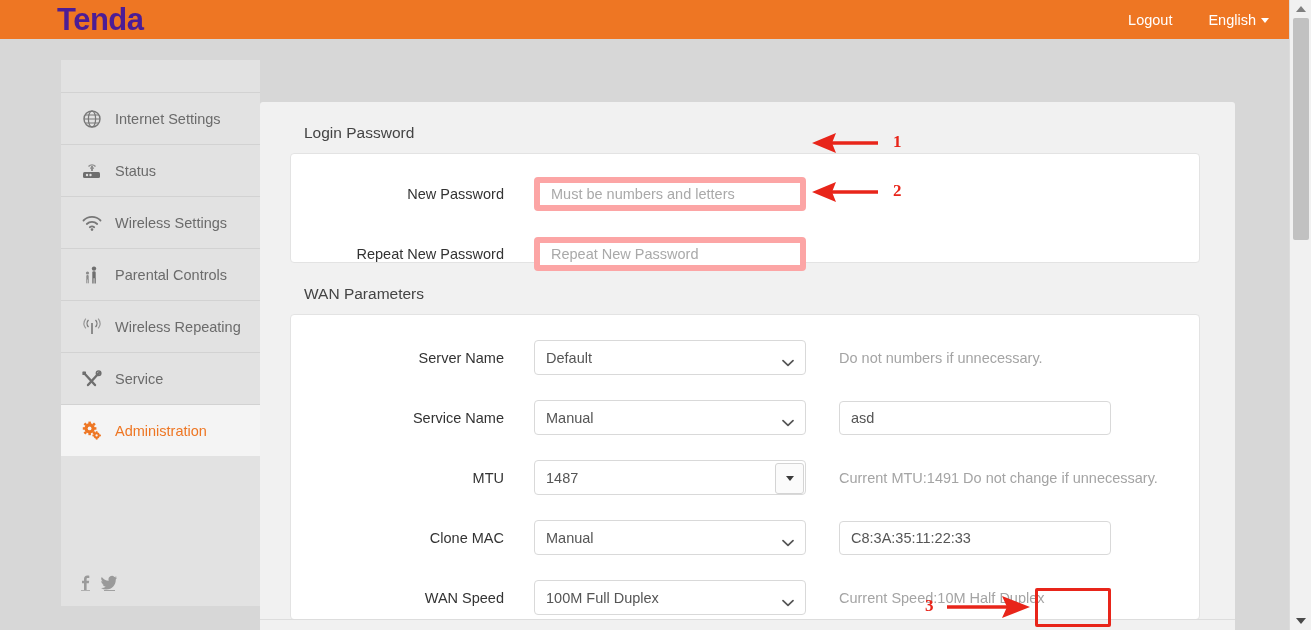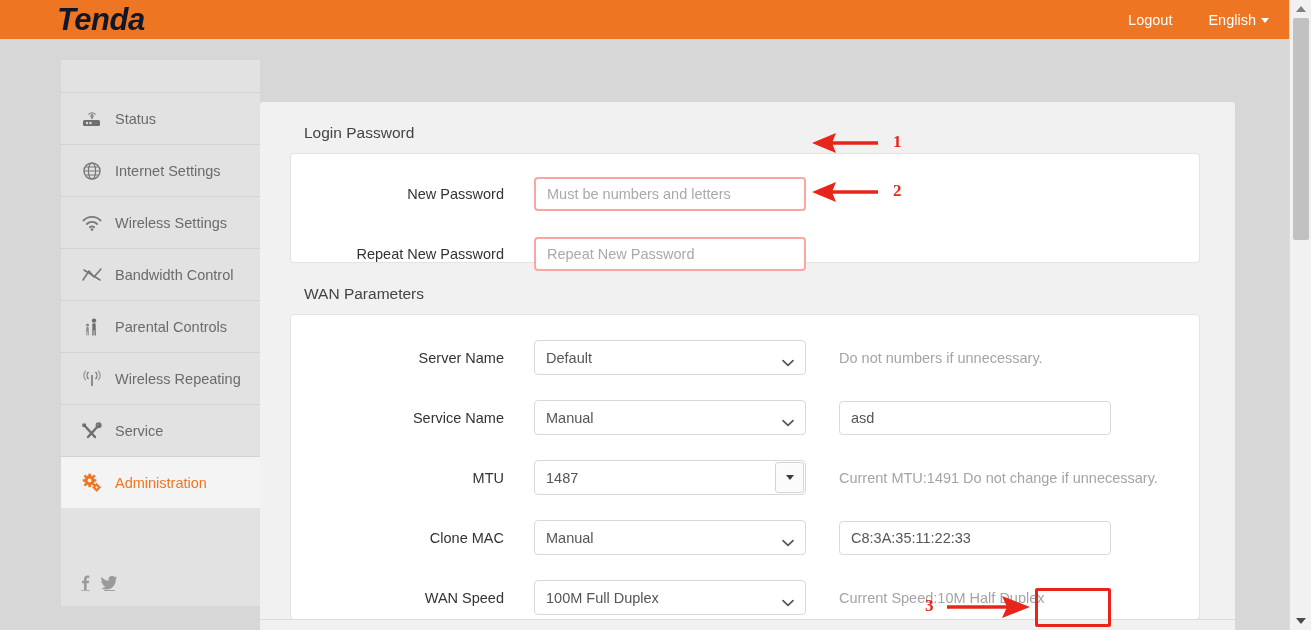--- a/index.html
+++ b/index.html
@@ -12,25 +12,24 @@
 
   
   .topbar {
     position: absolute; left: 0; top: 0;
     width: 1289px; height: 39px;
     background: #ee7623;
     display: flex; align-items: center;
   }
   .logo {
     margin-left: 57px;
-    color: #0f172a;
+    color: #4c1d95;
     font-family: "Liberation Sans", sans-serif;
     font-size: 31px;
     font-weight: bold;
-    font-style: italic;
     letter-spacing: -0.5px;
     line-height: 1;
     user-select: none;
   }
   .topbar-right {
     margin-left: auto; margin-right: 20px;
     display: flex; align-items: center; gap: 36px;
   }
   .topbar-link {
     color: #ffffff; font-size: 14.5px; cursor: pointer;
@@ -114,21 +113,21 @@
   .row-label {
     width: 243px;
     text-align: right;
     padding-right: 30px;
     color: #333333;
     font-size: 14.5px;
   }
 
   .text-input {
     width: 272px; height: 34px;
-    border: 2px solid #fca5a5;
+    border: 6px solid #fca5a5;
     border-radius: 4px;
     padding: 0 11px;
     font-family: "Liberation Sans", sans-serif;
     font-size: 14.5px;
     color: #555555;
     background: #ffffff;
     outline: none;
   }
   .text-input::placeholder { color: #a9a9a9; }
 
@@ -151,21 +150,21 @@
     pointer-events: none;
   }
 
   
   .mtu-wrap {
     position: relative;
     width: 272px; height: 35px;
     border: 1px solid #d9d9d9;
     border-radius: 4px;
     background: #ffffff;
-    display: flex; align-items: center;
+    display: flex; align-items: flex-end;
   }
   .mtu-wrap input {
     border: none; outline: none; background: transparent;
     flex: 1; height: 33px;
     padding: 0 11px;
     font-family: "Liberation Sans", sans-serif;
     font-size: 14.5px; color: #555555;
   }
   .mtu-btn {
     width: 29px; height: 31px;
@@ -271,64 +270,55 @@
   </div>
 </div>
 
 <div class="page">
 
   <div class="sidebar">
     <div class="sidebar-top-pad"></div>
 
     <div class="nav-item">
       <span class="nav-icon">
+        <svg width="20" height="20" viewBox="0 0 20 20">
+          <circle cx="10" cy="10" r="8" stroke="#777" stroke-width="1.4" fill="none"></circle>
+          <ellipse cx="10" cy="10" rx="3.6" ry="8" stroke="#777" stroke-width="1.2" fill="none"></ellipse>
+          <path d="M2 10 H18 M3.2 6 H16.8 M3.2 14 H16.8" stroke="#777" stroke-width="1.2"></path>
+        </svg>
+      </span>
+      <span>Internet Settings</span>
+    </div>
+
+    <div class="nav-item">
+      <span class="nav-icon">
         <svg width="22" height="18" viewBox="0 0 22 18">
           <rect x="2" y="10" width="17" height="6" rx="1.5" fill="#6e6e6e"></rect>
           <circle cx="6" cy="13" r="1.2" fill="#e2e2e2"></circle>
           <circle cx="9.5" cy="13" r="1.2" fill="#e2e2e2"></circle>
           <path d="M11 9 L11 4" stroke="#6e6e6e" stroke-width="1.4"></path>
           <path d="M7.5 4.5 A5 5 0 0 1 14.5 4.5" stroke="#8d8d8d" stroke-width="1.4" fill="none"></path>
           <path d="M9.3 6.6 A2.6 2.6 0 0 1 12.8 6.6" stroke="#8d8d8d" stroke-width="1.3" fill="none"></path>
         </svg>
       </span>
       <span>Status</span>
     </div>
 
     <div class="nav-item">
       <span class="nav-icon">
-        <svg width="20" height="20" viewBox="0 0 20 20">
-          <circle cx="10" cy="10" r="8" stroke="#777" stroke-width="1.4" fill="none"></circle>
-          <ellipse cx="10" cy="10" rx="3.6" ry="8" stroke="#777" stroke-width="1.2" fill="none"></ellipse>
-          <path d="M2 10 H18 M3.2 6 H16.8 M3.2 14 H16.8" stroke="#777" stroke-width="1.2"></path>
-        </svg>
-      </span>
-      <span>Internet Settings</span>
-    </div>
-
-    <div class="nav-item">
-      <span class="nav-icon">
         <svg width="22" height="18" viewBox="0 0 22 18">
           <path d="M2.5 6.5 A12 12 0 0 1 19.5 6.5" stroke="#777" stroke-width="1.8" fill="none" stroke-linecap="round"></path>
           <path d="M5.8 10 A7.5 7.5 0 0 1 16.2 10" stroke="#777" stroke-width="1.8" fill="none" stroke-linecap="round"></path>
           <path d="M8.8 13.2 A3.5 3.5 0 0 1 13.2 13.2" stroke="#777" stroke-width="1.8" fill="none" stroke-linecap="round"></path>
           <circle cx="11" cy="15.6" r="1.3" fill="#777"></circle>
         </svg>
       </span>
       <span>Wireless Settings</span>
     </div>
 
-    <div class="nav-item">
-      <span class="nav-icon">
-        <svg width="22" height="18" viewBox="0 0 22 18">
-          <path d="M2 14 L8 5 L13 11 L20 3" stroke="#777" stroke-width="1.6" fill="none" stroke-linecap="round" stroke-linejoin="round"></path>
-          <path d="M3 4 L19 14" stroke="#777" stroke-width="1.6" fill="none" stroke-linecap="round"></path>
-        </svg>
-      </span>
-      <span>Bandwidth Control</span>
-    </div>
 
     <div class="nav-item">
       <span class="nav-icon">
         <svg width="20" height="20" viewBox="0 0 20 20">
           <circle cx="12" cy="3.6" r="2.2" fill="#6e6e6e"></circle>
           <rect x="10.3" y="6.2" width="3.4" height="7" rx="1.3" fill="#6e6e6e"></rect>
           <rect x="10.3" y="12.5" width="1.3" height="6" fill="#6e6e6e"></rect>
           <rect x="12.5" y="12.5" width="1.3" height="6" fill="#6e6e6e"></rect>
           <circle cx="5.5" cy="8" r="1.6" fill="#8a8a8a"></circle>
           <rect x="4.3" y="10" width="2.4" height="4.6" rx="1" fill="#8a8a8a"></rect>

